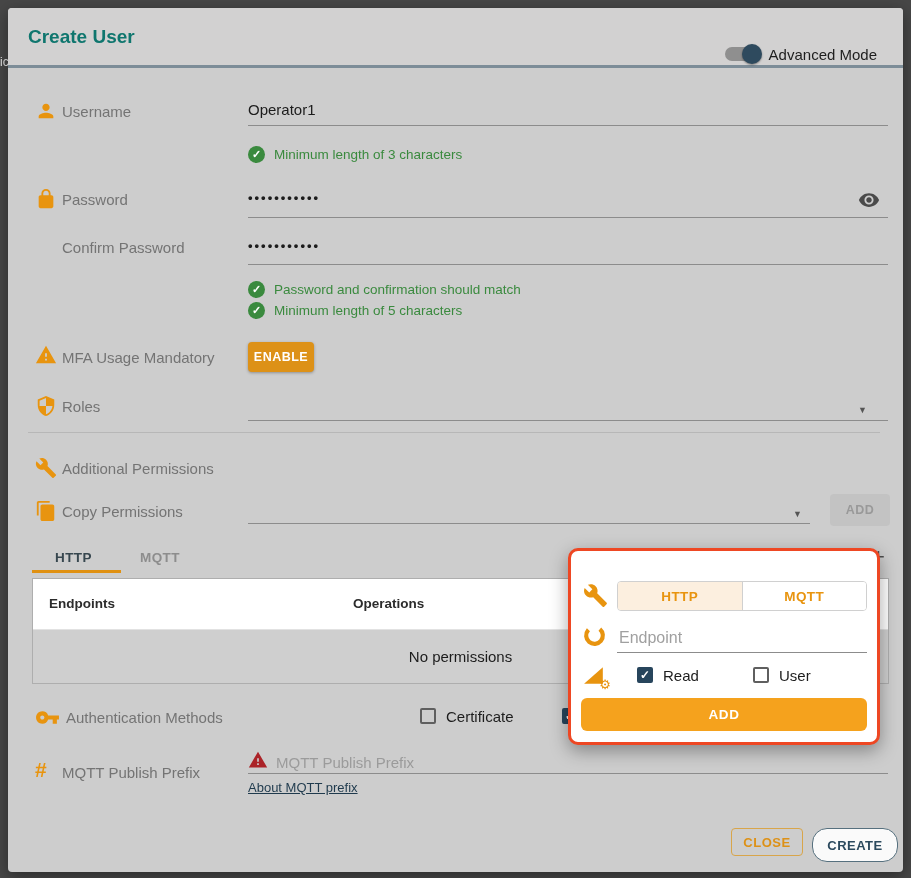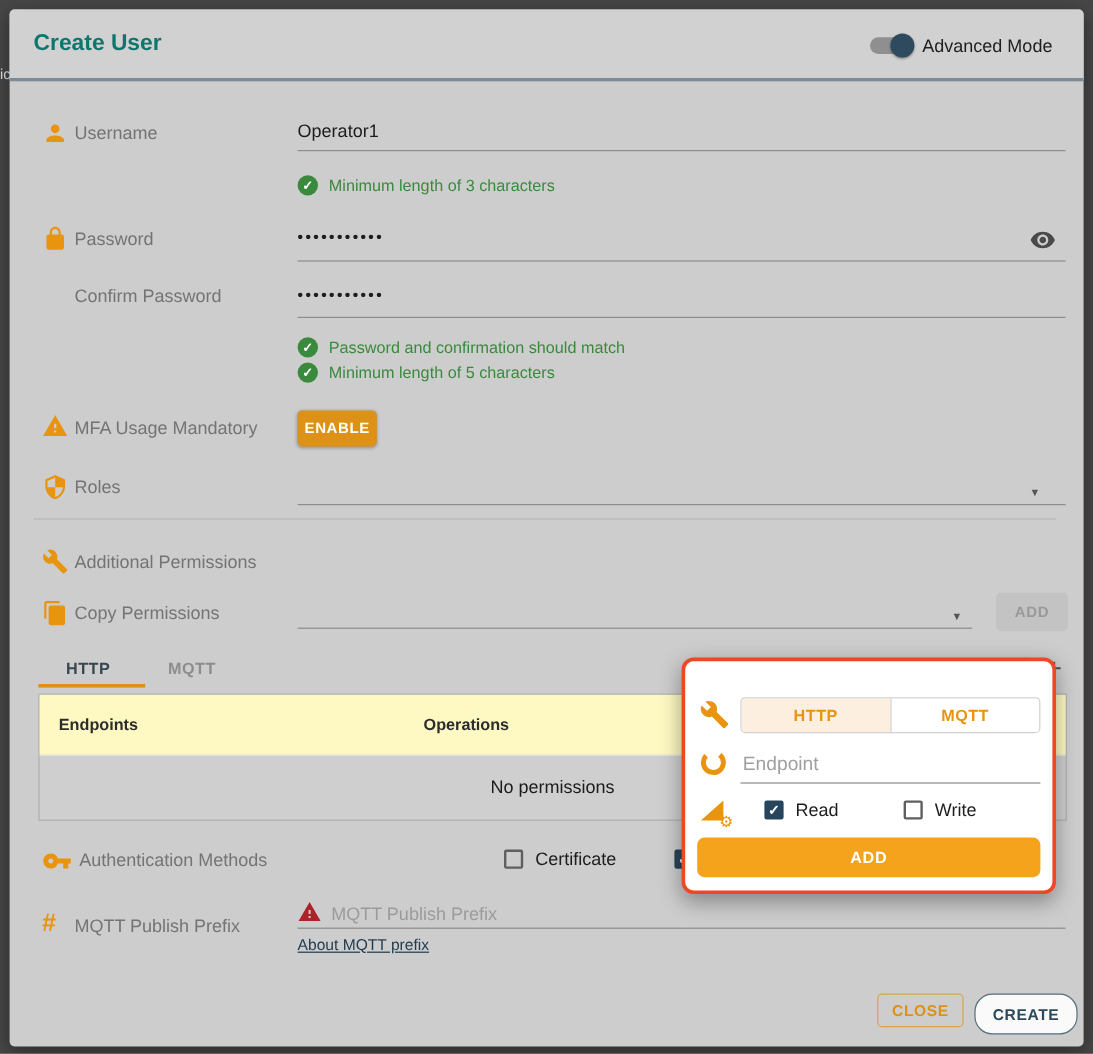--- a/index.html
+++ b/index.html
@@ -8,21 +8,21 @@
   .screen { position:relative; width:911px; height:878px; background:#474747; }
   .bg-fragment { position:absolute; left:0px; top:55px; color:#e6e6e6; font-size:12px; }
 
   .modal { position:absolute; left:8px; top:8px; width:895px; height:864px;
            background:#cdcdcd; border-radius:4px; box-shadow:0 4px 16px rgba(0,0,0,.4); }
 
   .modal-header { position:absolute; left:0; top:0; width:100%; height:60px;
                   background:#d2d1d1; border-bottom:3px solid #7d8d98; border-radius:4px 4px 0 0; }
   .modal-title { position:absolute; left:20px; top:0; line-height:58px; font-size:19px;
                  font-weight:bold; color:#0f766e; }
-  .adv-wrap { position:absolute; right:26px; top:0; height:60px; display:flex; align-items:center; gap:10px; }
+  .adv-wrap { position:absolute; right:26px; top:16px; height:60px; display:flex; align-items:center; gap:10px; }
   .toggle { position:relative; width:34px; height:14px; background:#8f8f8f; border-radius:7px; cursor:pointer; }
   .toggle-thumb { position:absolute; right:-3px; top:-3px; width:20px; height:20px;
                   background:#2e4a5e; border-radius:50%; box-shadow:0 1px 2px rgba(0,0,0,.4); }
   .adv-label { font-size:15px; color:#1e1e1e; }
   .row-icon { position:absolute; width:22px; height:22px; color:#E8940F; }
   .row-icon svg { width:100%; height:100%; fill:currentColor; }
   .f-label { position:absolute; font-size:15px; color:#747474; }
   .f-value { position:absolute; font-size:15px; color:#1c1c1c; }
   .f-dots  { position:absolute; font-size:13px; font-weight:bold; letter-spacing:2px; color:#1c1c1c; }
   .u-line  { position:absolute; height:1px; background:#8c8c8c; }
@@ -41,21 +41,21 @@
 
   .divider { position:absolute; left:20px; top:424px; width:852px; height:1px; background:#b7b7b7; }
 
   .tab { position:absolute; font-size:13.5px; font-weight:bold; letter-spacing:.4px; cursor:pointer; }
   .tab.active { color:#37474f; }
   .tab.inactive { color:#8d8d8d; }
   .tab-underline { position:absolute; left:24px; top:562px; width:89px; height:3px; background:#E09112; }
 
   .perm-table { position:absolute; left:24px; top:570px; width:857px; height:106px;
                 border:1px solid #aeaeae; background:#cfcfcf; }
-  .perm-thead { position:absolute; left:0; top:0; width:100%; height:50px; background:#fef9c3; }
+  .perm-thead { position:absolute; left:0; top:0; width:100%; height:50px; background:#ffffff; }
   .th { position:absolute; font-size:13.5px; font-weight:bold; color:#2c2c2c; top:17px; }
   .perm-empty { position:absolute; left:0; top:50px; width:100%; height:54px; border-top:1px solid #e2e2e2;
                 display:flex; align-items:center; justify-content:center; font-size:15px; color:#1c1c1c; }
 
   .checkbox { position:absolute; width:16px; height:16px; border:2px solid #5f5f5f; border-radius:2px; background:transparent; cursor:pointer; }
   .checkbox.checked { border-color:#27455C; background:#27455C; color:#fff; font-size:12px; font-weight:bold;
                       display:flex; align-items:center; justify-content:center; }
   .cb-label { position:absolute; font-size:15px; color:#1d1d1d; }
 
   .hash-icon { position:absolute; font-size:21px; font-weight:bold; color:#E8940F; }
@@ -264,17 +264,17 @@
       <svg viewBox="0 0 24 24">
           <path d="M2 20L20 20 20 4z"></path>
         </svg>
       <span class="p-gear">⚙</span>
     </span>
     <div class="checkbox checked" style="left:66px; top:116px; position:absolute;">
         <span>✓</span>
       </div>
     <span class="cb-label" style="left:92px; top:116px;">Read</span>
     <div class="checkbox" style="left:182px; top:116px; position:absolute;"></div>
-    <span class="cb-label" style="left:208px; top:116px;">Write</span>
+    <span class="cb-label" style="left:208px; top:116px;">User</span>
 
     <button class="btn-popup-add">ADD</button>
   </div>
 </div>
 
 </body></html>

